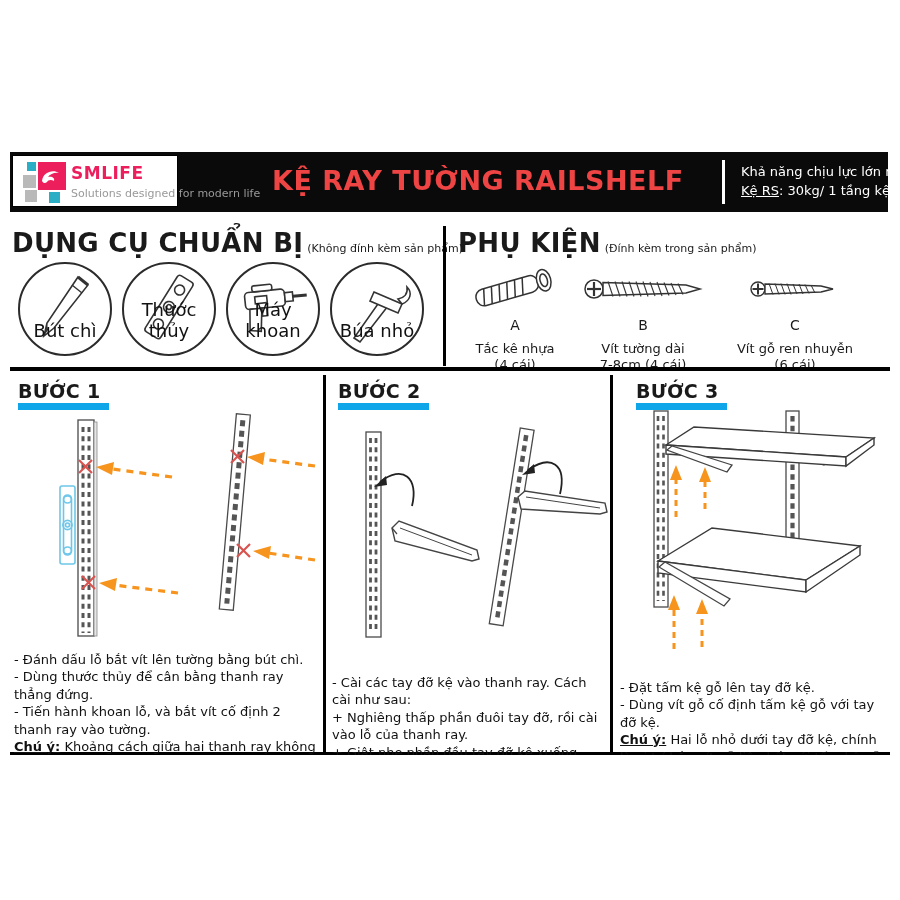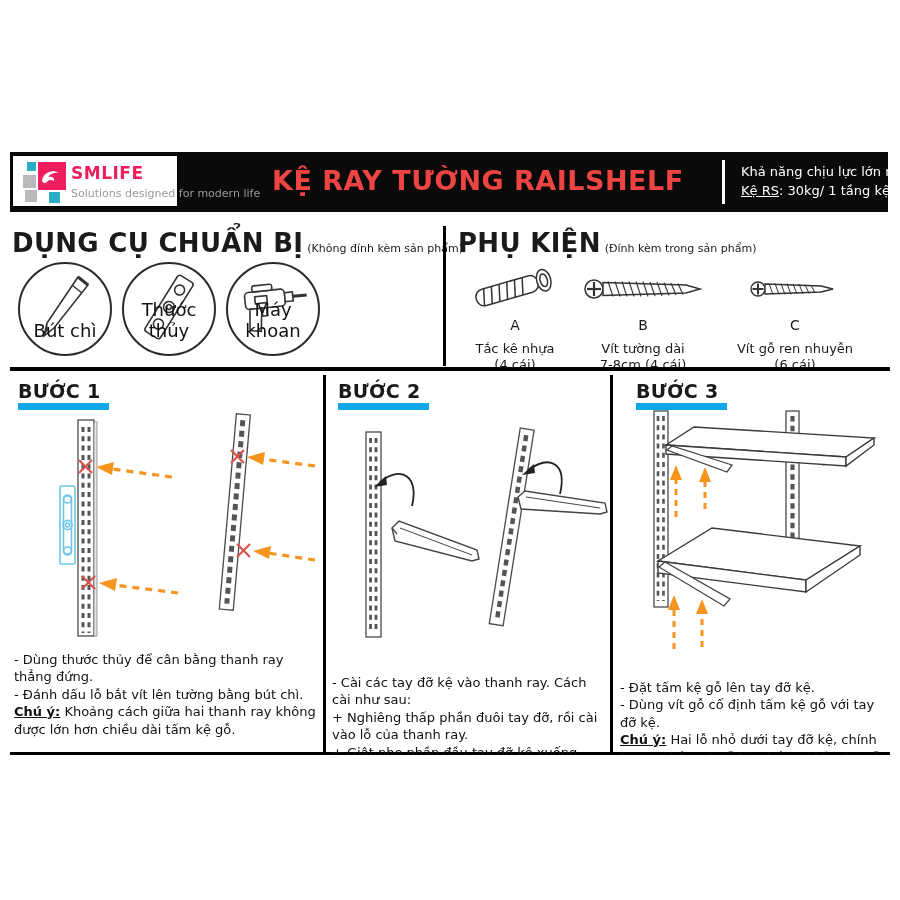--- a/index.html
+++ b/index.html
@@ -105,20 +105,30 @@
         <rect x="58" y="30" width="8" height="9"></rect>
         <line x1="66" y1="34.5" x2="80" y2="34.5" stroke-width="3"></line>
         <path d="M22 43 L34 43 L31 66 L20 64 Z"></path>
         <rect x="34" y="43" width="5" height="8"></rect>
         <rect x="28" y="31" width="12" height="7" fill="#fff"></rect>
       </g>
     </svg>
     <div class="tool-label">Máy khoan</div>
   </div>
 
+  <div class="tool-circle" style="left:330px;">
+    <svg width="90" height="90" viewBox="0 0 90 90">
+      <g fill="#fff" stroke="#333" stroke-width="1.6">
+        <path d="M22 74 L28 78 L56 42 L48 37 Z"></path>
+        <path d="M42 28 L70 40 L66 49 L38 37 Z"></path>
+        <path d="M70 40 C78 37 81 29 75 23 C76 30 72 34 66 35 Z"></path>
+      </g>
+    </svg>
+    <div class="tool-label">Búa nhỏ</div>
+  </div>
 
   <div class="v-divider-sections"></div>
 
   <div class="sec-heading" style="left:458px;">
     <span class="big">PHỤ KIỆN</span><span class="small">(Đính kèm trong sản phẩm)</span>
   </div>
 
   <div class="acc-item" style="left:455px;width:120px;">
     <div class="acc-icon">
       <svg width="100" height="48" viewBox="0 0 100 48">
@@ -242,22 +252,23 @@
     </g>
     <g fill="#F7941D">
       <polygon points="86,67 104,62 102,75"></polygon>
       <polygon points="89,183 107,178 105,191"></polygon>
       <polygon points="237,57 255,52 253,65"></polygon>
       <polygon points="243,151 261,146 259,159"></polygon>
     </g>
   </svg>
 
   <div class="step-text" style="left:14px;top:644px;width:302px;">
+    <div>- Đánh dấu lỗ bắt vít lên tường bằng bút chì.</div>
     <div>- Dùng thước thủy để cân bằng thanh ray thẳng đứng.</div>
-    <div>- Đánh dấu lỗ bắt vít lên tường bằng bút chì.</div>
+    <div>- Tiến hành khoan lỗ, và bắt vít cố định 2 thanh ray vào tường.</div>
     <div class="note"><span class="note-label">Chú ý:</span><span> Khoảng cách giữa hai thanh ray không được lớn hơn chiều dài tấm kệ gỗ.</span></div>
   </div>
 
   <div class="step-heading" style="left:338px;">BƯỚC 2</div>
 
   <svg class="step-svg" style="left:326px;top:393px;" width="282" height="255" viewBox="0 0 282 255">
 
     <rect x="40" y="32" width="15" height="205" fill="#fff" stroke="#4a4a4a" stroke-width="1.3"></rect>
     <line x1="44.5" y1="38" x2="44.5" y2="232" stroke="#555" stroke-width="2.8" stroke-dasharray="5,4.3"></line>
     <line x1="50" y1="38" x2="50" y2="232" stroke="#555" stroke-width="2.8" stroke-dasharray="5,4.3"></line>

